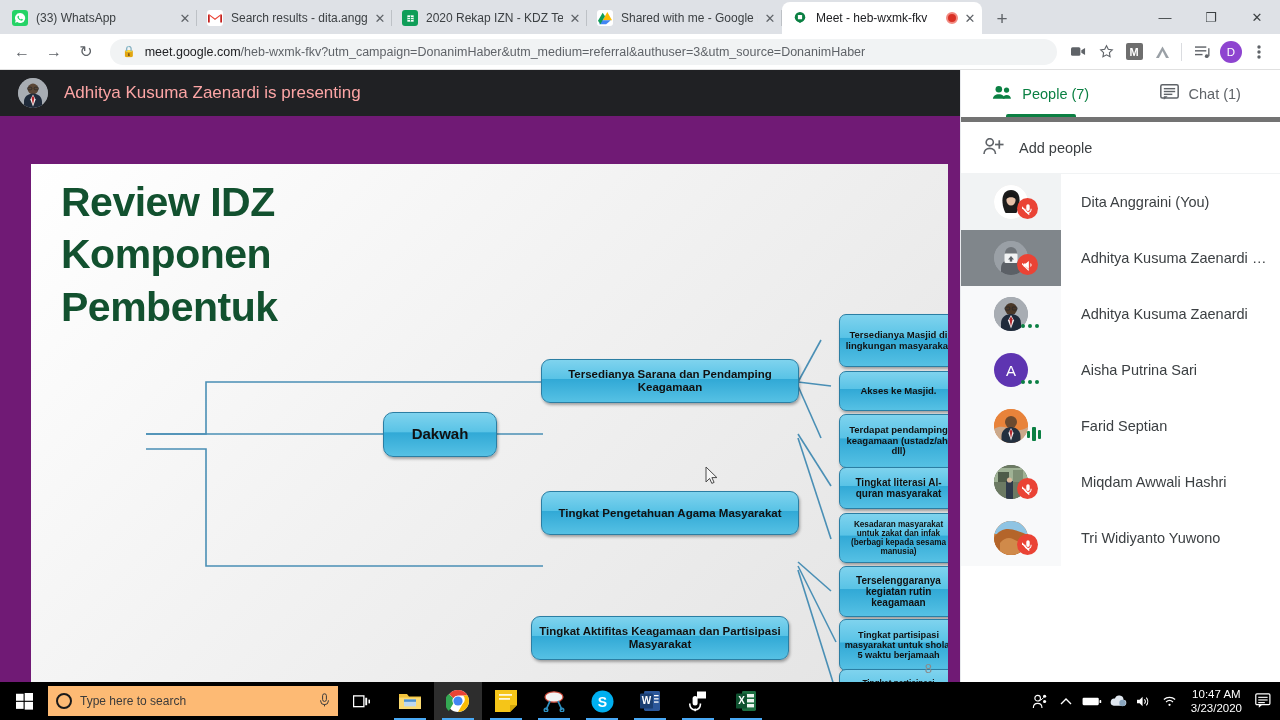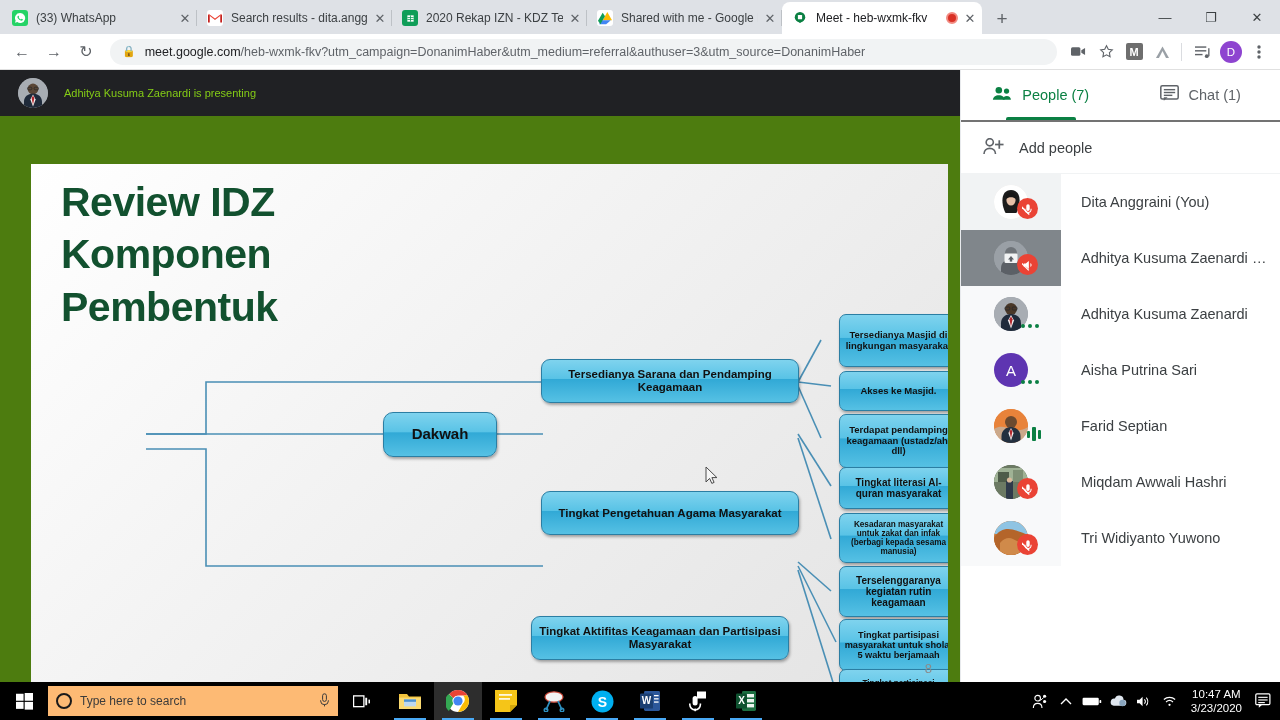--- a/index.html
+++ b/index.html
@@ -105,25 +105,25 @@
     width:960px; height:612px; background:#ffffff; position:relative;
   }
   .presenter-bar {
     height:46px; background:#202124; display:flex; align-items:center;
     padding-left:18px;
   }
   .presenter-pic {
     width:30px;height:30px;border-radius:50%;overflow:hidden;flex:0 0 30px;
     margin-right:16px; background:#9aa0a6; position:relative;
   }
-  .presenter-name { color:#84cc16; font-size:11px; }
+  .presenter-name { color:#fca5a5; font-size:17px; }
 
   .slide-wrap {
     position:absolute; top:46px; left:0; width:960px; height:566px;
-    background:#4d7c0f;
+    background:#701a75;
   }
   .slide {
     position:absolute; left:31px; top:48px; width:917px; height:518px;
     background: linear-gradient(135deg,#ffffff 0%,#f2f2f2 45%,#e3e3e3 100%);
     overflow:hidden;
   }
   .slide-title {
     position:absolute; left:30px; top:12px; width:320px;
     font-size:41px; line-height:1.28; font-weight:bold; color:#12512f;
     letter-spacing:-0.5px;
@@ -166,21 +166,21 @@
     border-radius:3px; padding:4px 10px; margin-left:8px; white-space:nowrap;
   }
   .sharebar .hide { color:#1a73e8; font-size:11px; margin-left:10px; }
 
   
   .sidepanel {
     width:320px; height:612px; background:#ffffff; border-left:1px solid #e8eaed;
     display:flex; flex-direction:column;
   }
   .tabs {
-    height:52px; display:flex; border-bottom:2px solid #737373; flex:0 0 52px;text-align:right;
+    height:52px; display:flex; border-bottom:5px solid #737373; flex:0 0 52px;text-align:right;
   }
   .ptab {
     flex:1 1 50%; display:flex; align-items:center; justify-content:center;
     gap:10px; font-size:14.5px; color:#5f6368; position:relative;
   }
   .ptab.active { color:#0b8043; font-weight:500; }
   .ptab.active::after {
     content:""; position:absolute; bottom:0; left:28%; width:44%; height:3px;
     background:#0b8043; border-radius:2px 2px 0 0;
   }

